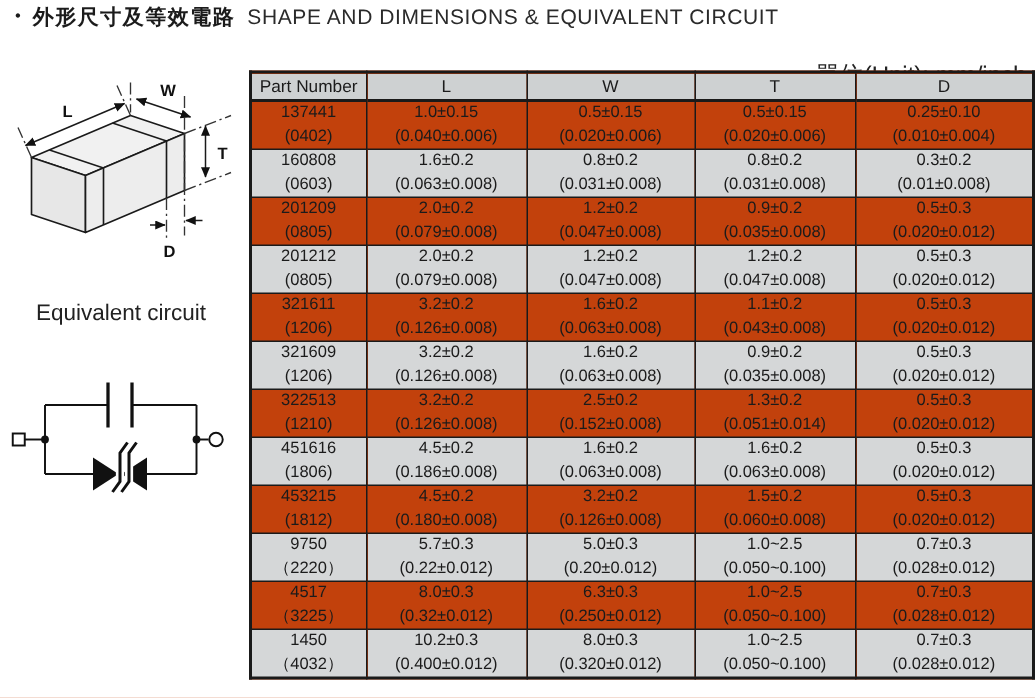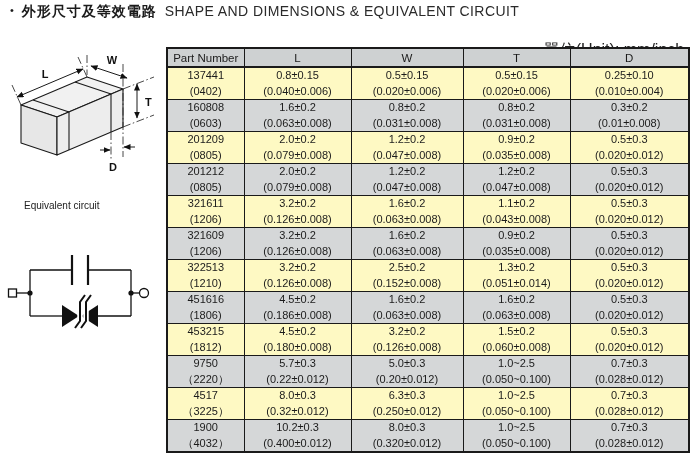--- a/index.html
+++ b/index.html
@@ -11,26 +11,26 @@
   
   .title-row{position:absolute;left:10px;top:3px;white-space:nowrap;font-size:14px;}
   .title-bullet{display:inline-block;vertical-align:2px;font-size:11px;margin-right:8px;}
   .title-zh{font-weight:bold;letter-spacing:1px;margin-right:8px;}
   .title-en{font-weight:normal;letter-spacing:.4px;color:#2a2a2a;}
   
   .unit-note{position:absolute;left:540px;top:30px;width:148px;text-align:center;
     font-size:16px;color:#222;white-space:nowrap;margin-top:10px;}
   
   .shape-svg{position:absolute;left:4px;top:54px;}
-  .equiv-caption{position:absolute;left:24px;top:200px;font-size:10px;color:#222;}
+  .equiv-caption{position:absolute;left:24px;top:200px;font-size:15px;color:#222;}
   .circuit-svg{position:absolute;left:6px;top:240px;}
   
   table.dims{
     position:absolute;left:166px;top:47px;width:522px;
-    border-collapse:collapse;table-layout:fixed;background:#fef9c3;
+    border-collapse:collapse;table-layout:fixed;background:#c2410c;
     border:2px solid var(--border,#1a1a1a);
   }
   table.dims th,table.dims td{
     border:1px solid var(--border,#1a1a1a);
     text-align:center;padding:0;font-size:11px;color:var(--text,#1b1b1b);
     overflow:hidden;
   }
   table.dims thead th{
     background:var(--header-bg,#ced1d2);
     height:17px;font-weight:normal;font-size:11.5px;
@@ -150,21 +150,21 @@
         <th>D</th>
       </tr>
     </thead>
     <tbody>
         <tr>
           <td>
             <div class="ln">137441</div>
             <div class="ln">(0402)</div>
           </td>
           <td>
-            <div class="ln">0.8±0.15</div>
+            <div class="ln">1.0±0.15</div>
             <div class="ln">(0.040±0.006)</div>
           </td>
           <td>
             <div class="ln">0.5±0.15</div>
             <div class="ln">(0.020±0.006)</div>
           </td>
           <td>
             <div class="ln">0.5±0.15</div>
             <div class="ln">(0.020±0.006)</div>
           </td>
@@ -388,21 +388,21 @@
             <div class="ln">1.0~2.5</div>
             <div class="ln">(0.050~0.100)</div>
           </td>
           <td>
             <div class="ln">0.7±0.3</div>
             <div class="ln">(0.028±0.012)</div>
           </td>
         </tr>
         <tr>
           <td>
-            <div class="ln">1900</div>
+            <div class="ln">1450</div>
             <div class="ln">（4032）</div>
           </td>
           <td>
             <div class="ln">10.2±0.3</div>
             <div class="ln">(0.400±0.012)</div>
           </td>
           <td>
             <div class="ln">8.0±0.3</div>
             <div class="ln">(0.320±0.012)</div>
           </td>

